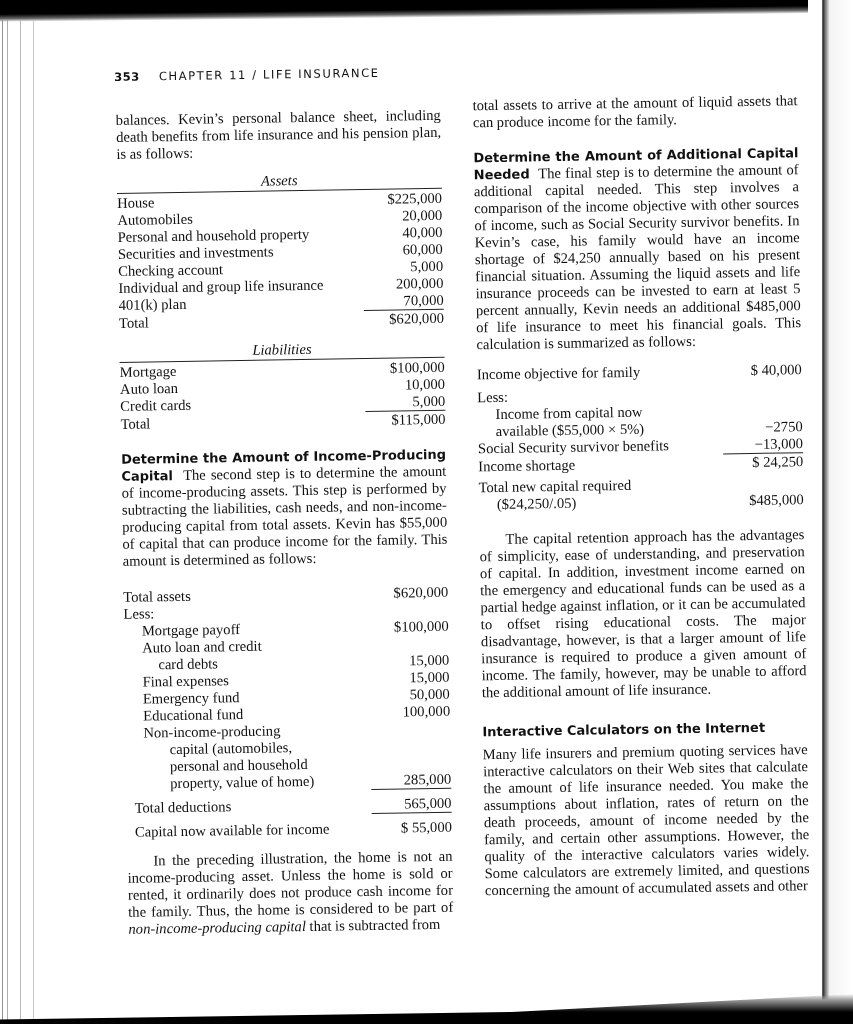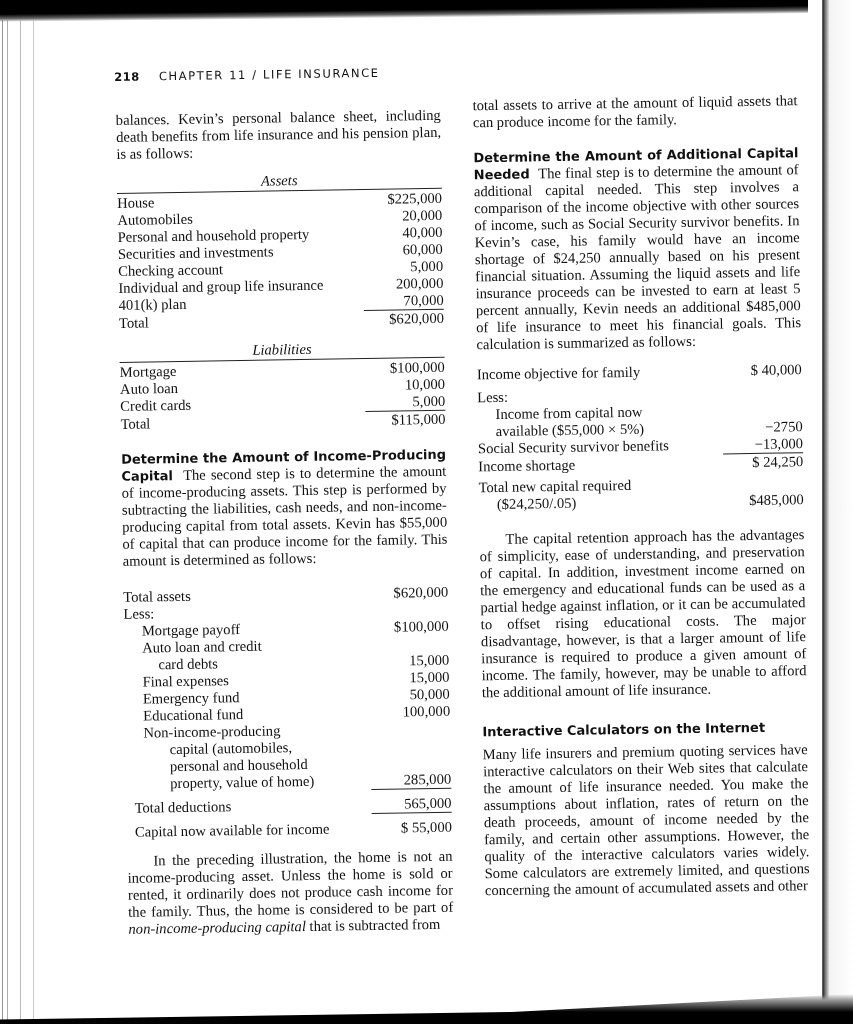--- a/index.html
+++ b/index.html
@@ -68,21 +68,21 @@
 <body>
 
 <div class="top-shadow"></div>
 <div class="binding-lines"></div>
 <div class="right-edge"></div>
 <div class="bottom-shadow"></div>
 
 <div class="page">
 
   <div class="running-head">
-    <span class="pg">218</span>
+    <span class="pg">353</span>
     <span>CHAPTER 11 / LIFE INSURANCE</span>
   </div>
 
   <div class="col col-left">
     <p>balances. Kevin’s personal balance sheet, including death benefits from life insurance and his pension plan, is as follows:</p>
 
     <div class="tbl-head">Assets</div>
     <div class="tbl">
       <span class="lab">House</span>
       <span class="val">$225,000</span>

